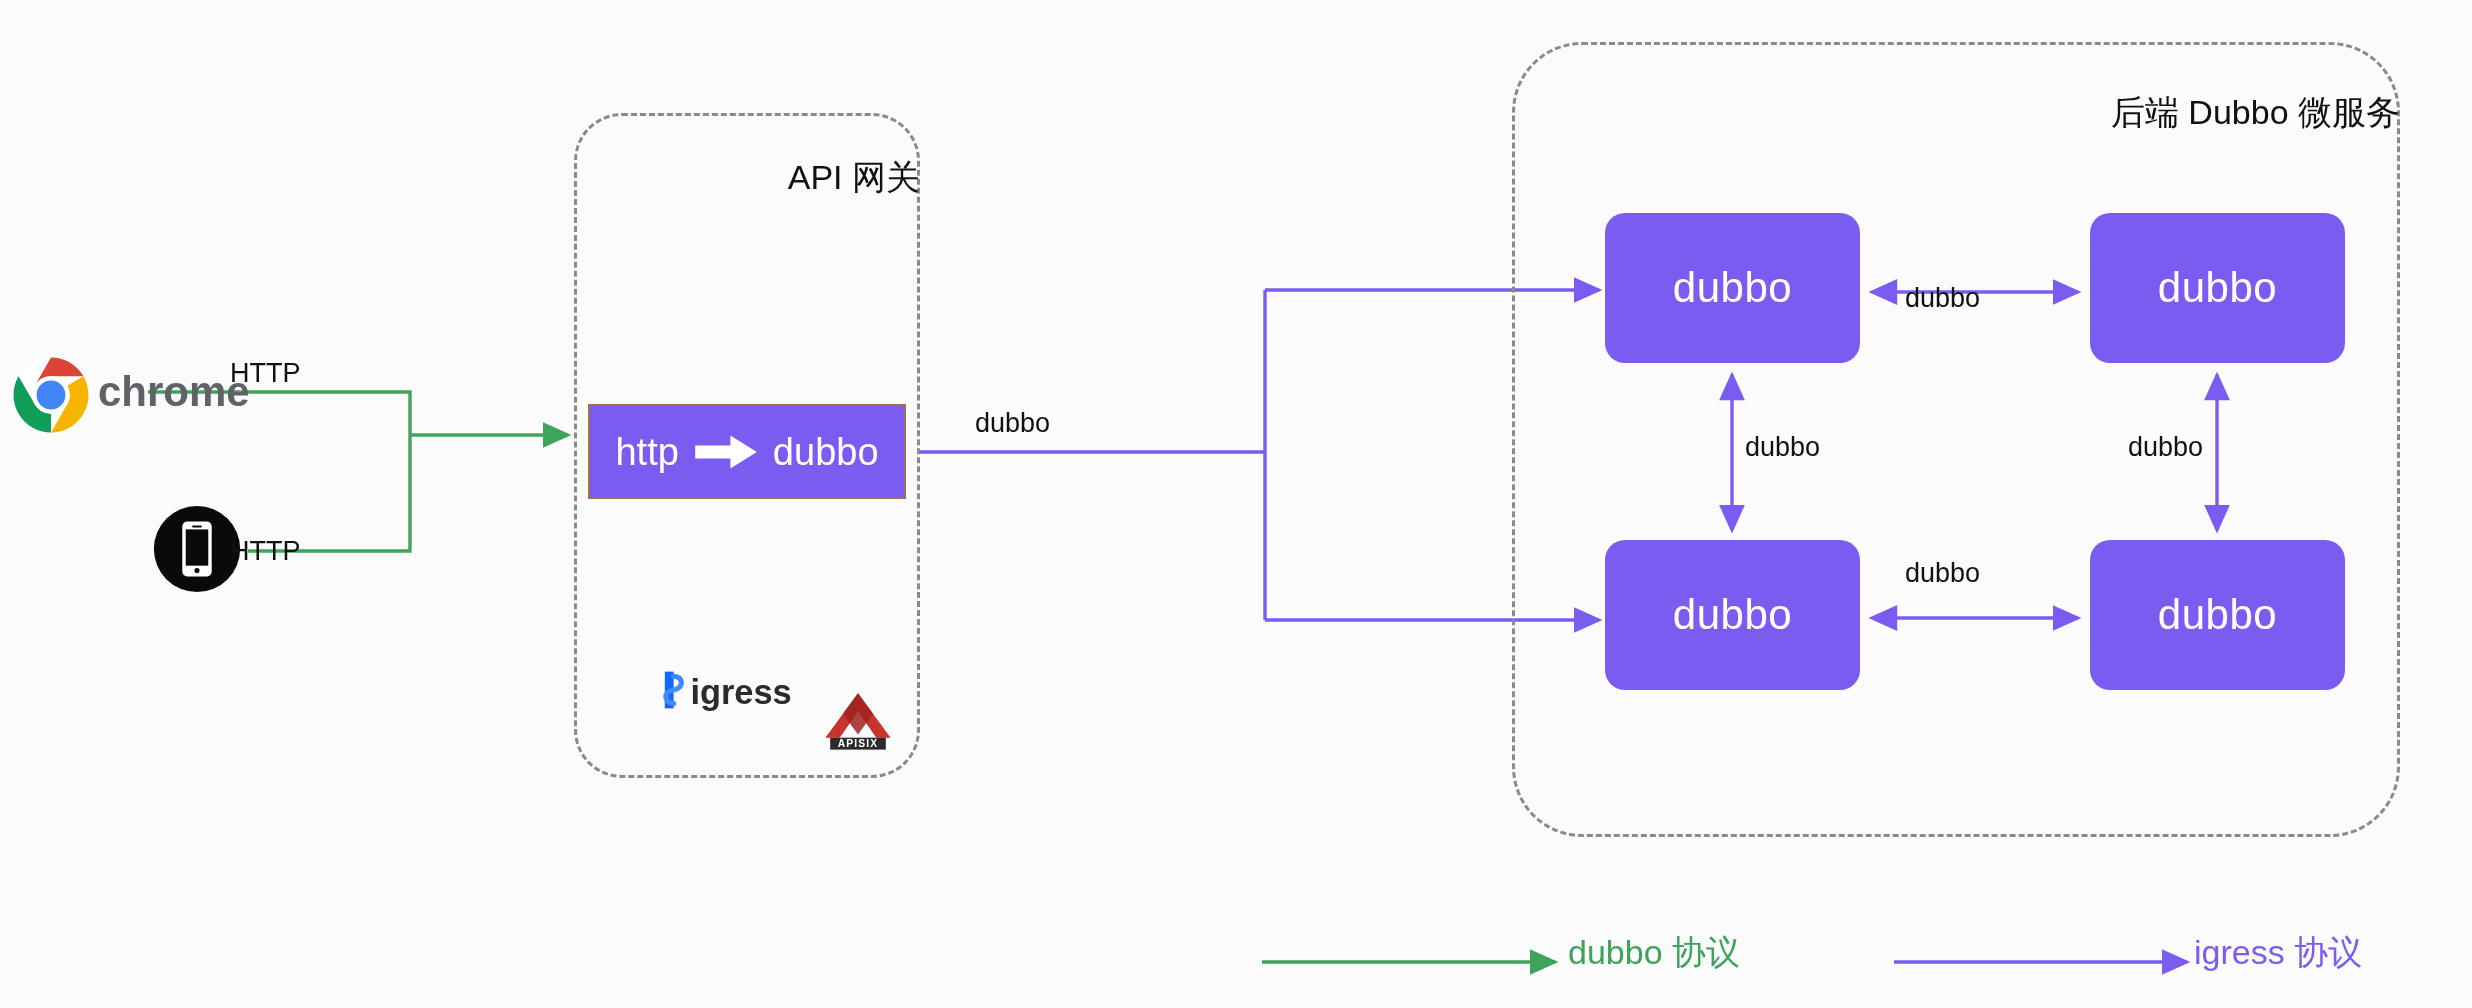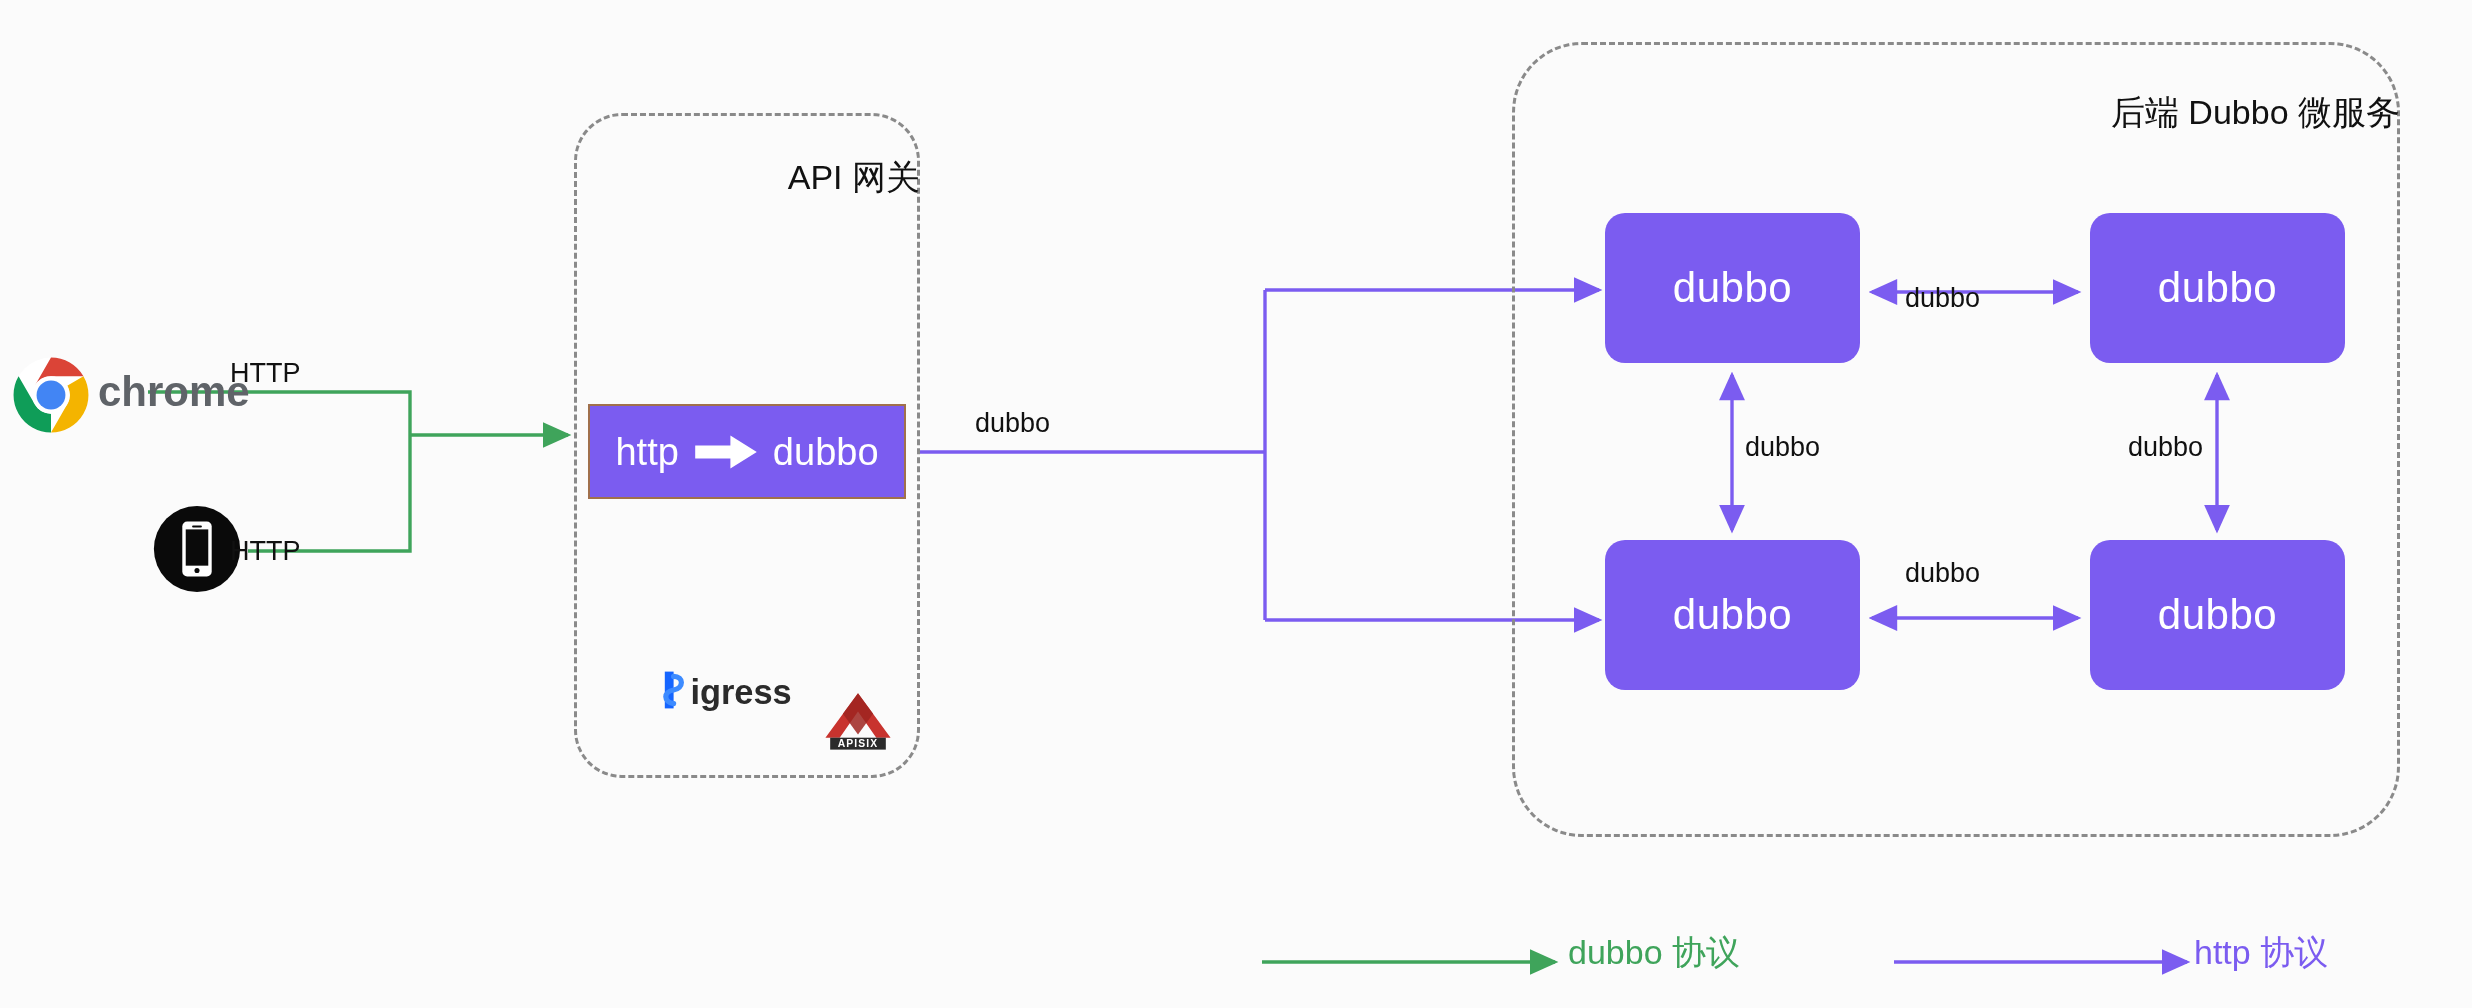--- a/index.html
+++ b/index.html
@@ -226,16 +226,16 @@
   <div class="dubbo-box" id="svc-bl">dubbo</div>
   <div class="dubbo-box" id="svc-br">dubbo</div>
 
   <div class="edge-label" style="left:1905px; top:283px;">dubbo</div>
   <div class="edge-label" style="left:1905px; top:558px;">dubbo</div>
   <div class="edge-label" style="left:1745px; top:432px;">dubbo</div>
   <div class="edge-label" style="left:2128px; top:432px;">dubbo</div>
 
   <div id="legend">
     <div class="legend-text legend-http">dubbo 协议</div>
-    <div class="legend-text legend-dubbo">http 协议</div>
+    <div class="legend-text legend-dubbo">igress 协议</div>
   </div>
 
 </div>
 
 </body></html>

